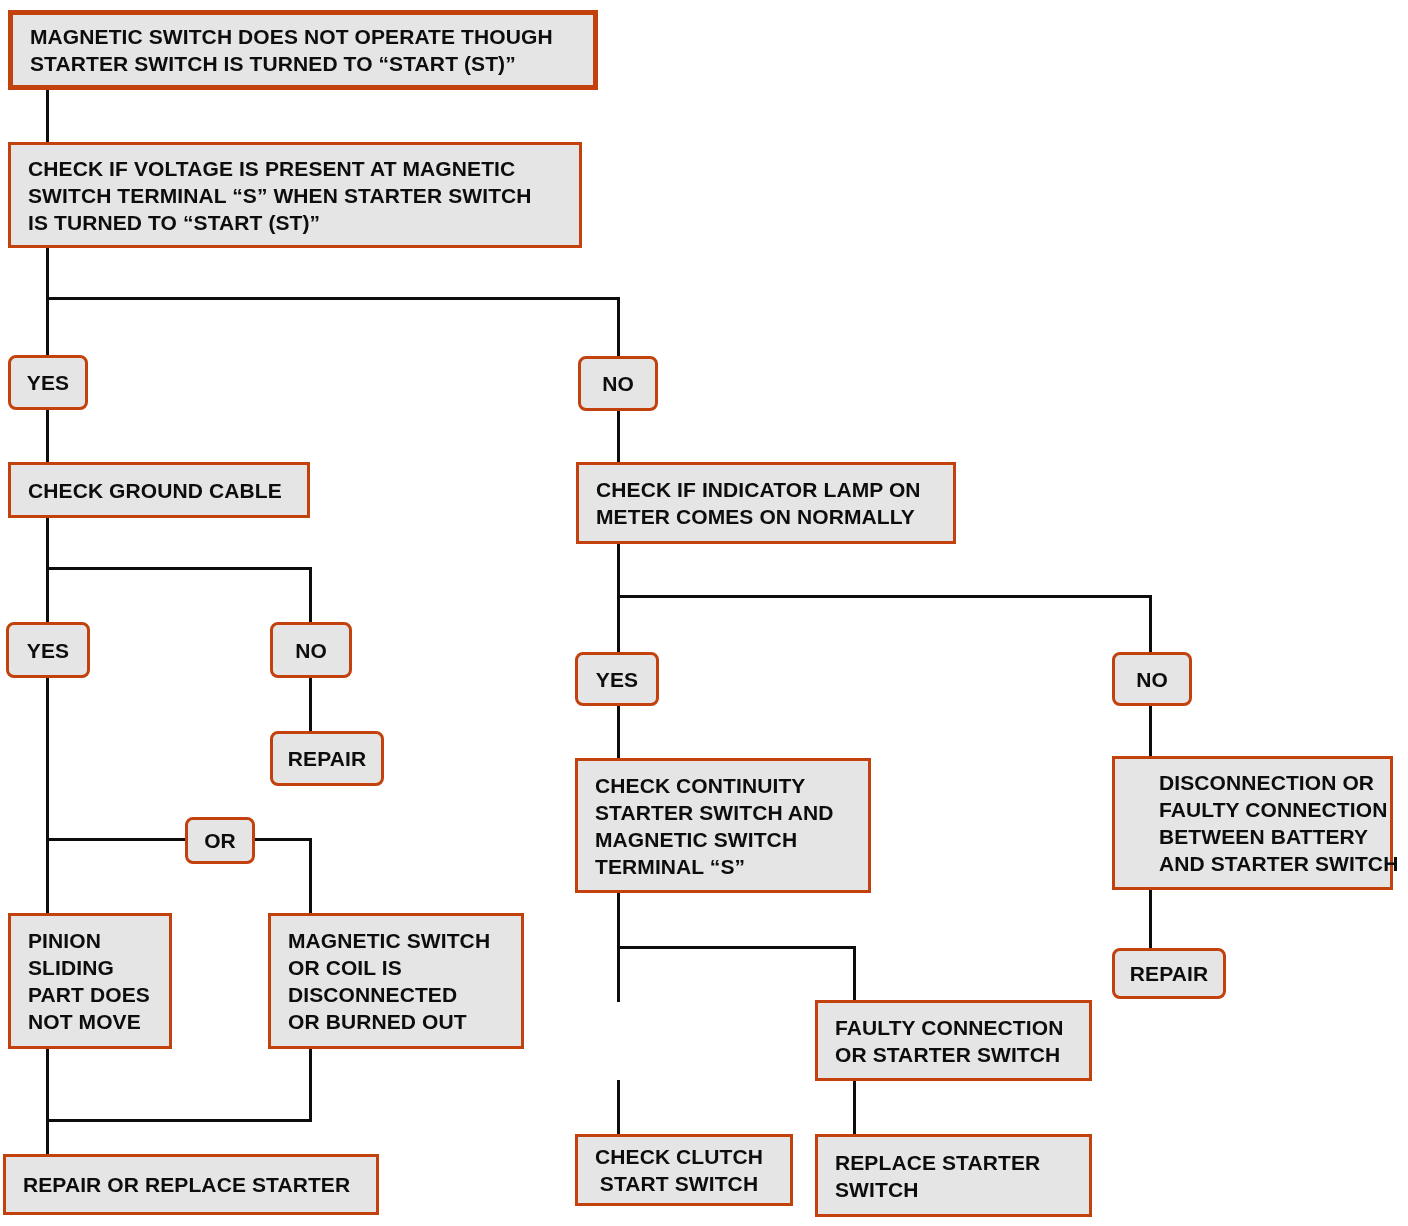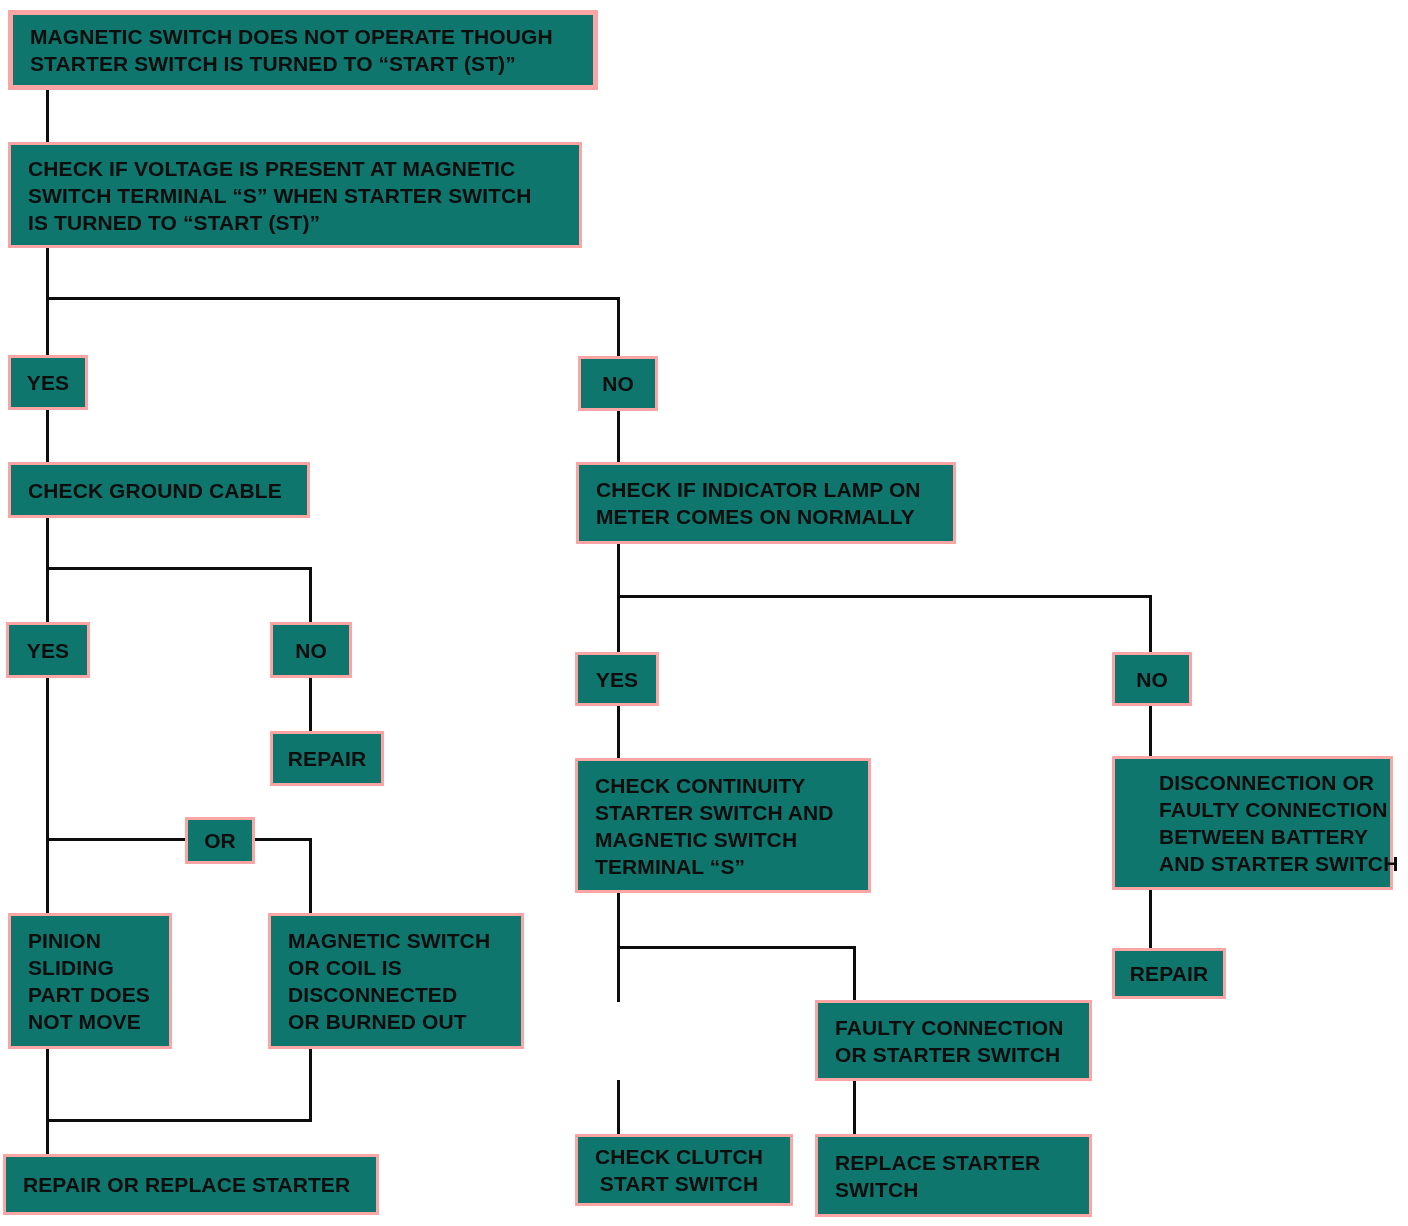--- a/index.html
+++ b/index.html
@@ -11,36 +11,37 @@
     position: relative;
     width: 1408px;
     height: 1226px;
     background: #ffffff;
     font-family: "Liberation Sans", sans-serif;
     overflow: hidden;
   }
   .node {
     position: absolute;
     box-sizing: border-box;
-    background: #0f766e;
-    border: 3px solid #fca5a5;
+    background: #e5e5e5;
+    border: 3px solid #c2410c;
     color: #0d0d0d;
     display: flex;
     align-items: center;
     justify-content: flex-start;
     font-weight: bold;
     font-size: 21px;
     line-height: 27px;
     white-space: pre;
     padding: 0 6px 0 17px;
     letter-spacing: 0.1px;
   }
   .node.small {
     justify-content: center;
     padding: 8px;
+    border-radius: 8px;
   }
   .node.heavy {
     border-width: 5px;
   }
   .line {
     position: absolute;
     background: #0d0d0d;
   }
 </style>
 </head>

